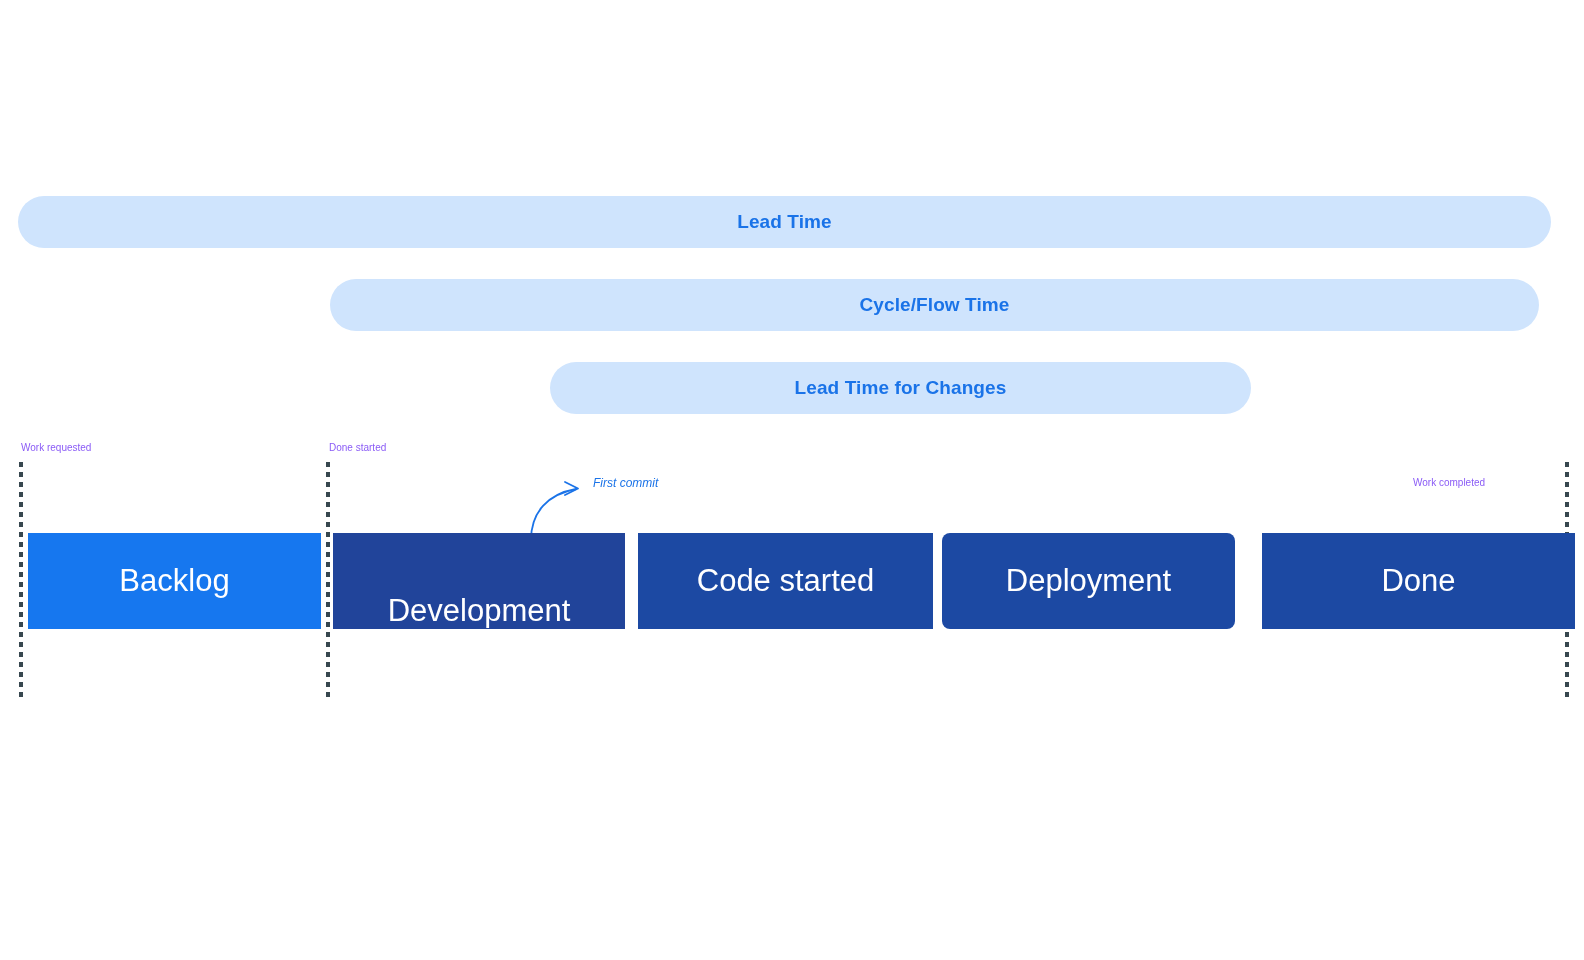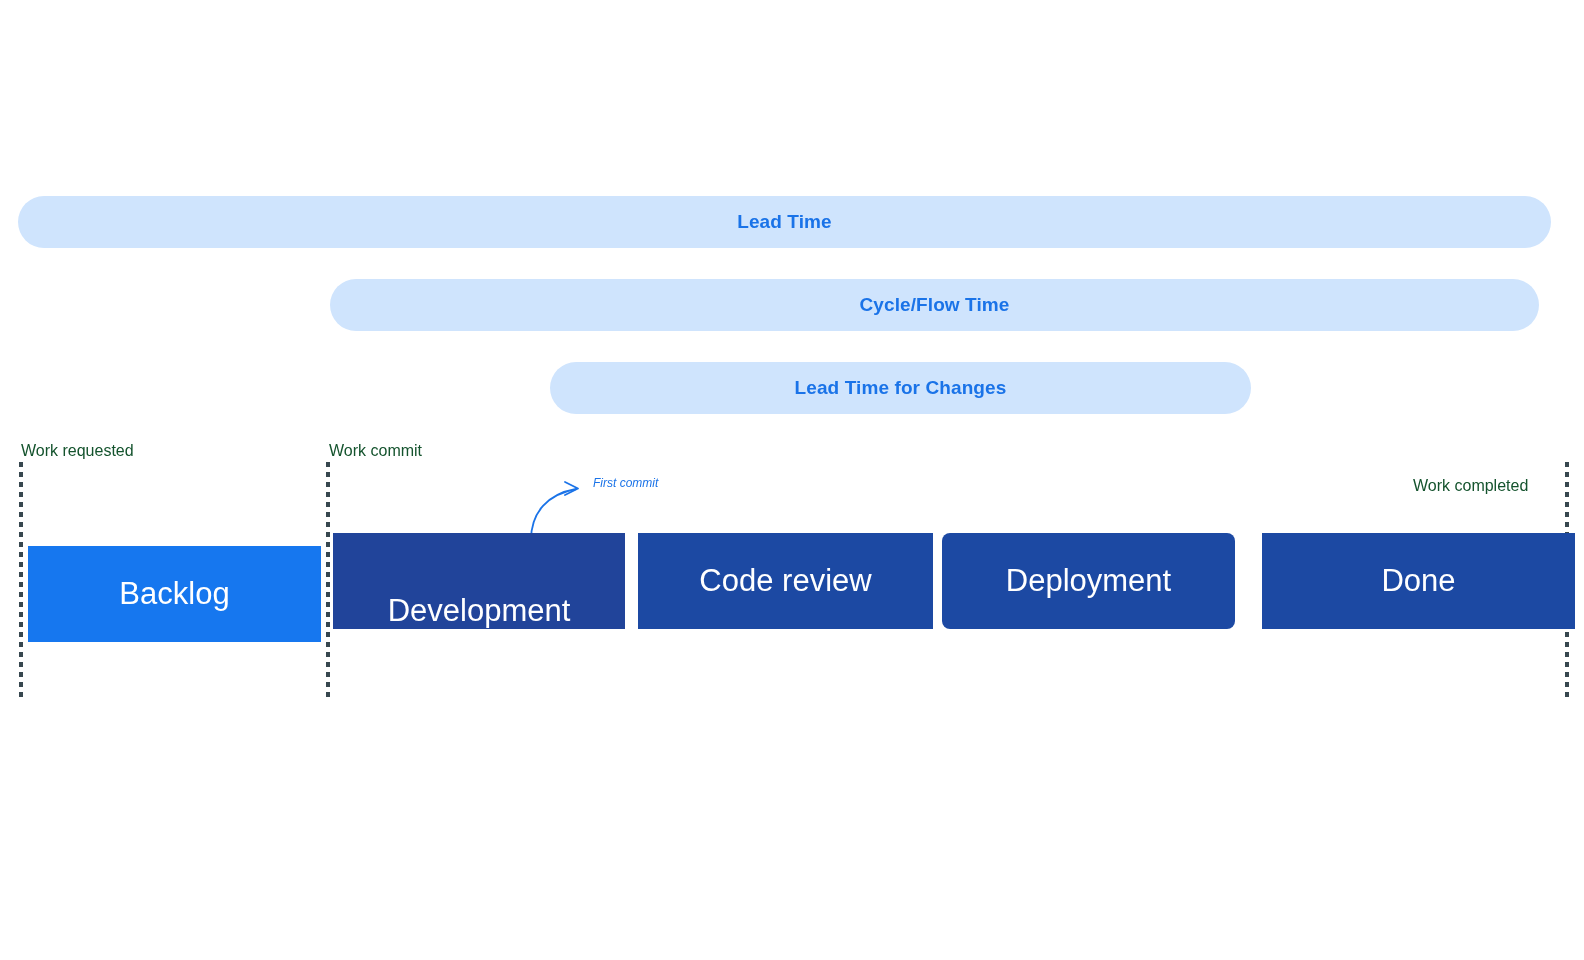--- a/index.html
+++ b/index.html
@@ -52,22 +52,22 @@
     background-image: linear-gradient(to bottom, #37474f 0px, #37474f 5px, rgba(0,0,0,0) 5px, rgba(0,0,0,0) 10px);
     background-size: 4px 10px;
     background-repeat: repeat-y;
   }
   #marker-work-requested { left: 19px;   }
   #marker-work-started   { left: 326px;  }
   #marker-work-completed { left: 1565px; }
 
   .marker-label {
     position: absolute;
-    font-size: 16px;
-    color: #14532d;
+    font-size: 10px;
+    color: #8b5cf6;
     white-space: nowrap;
     top: 442px;
   }
   #label-work-requested { left: 21px;  }
   #label-work-started   { left: 329px; }
   #label-work-completed { left: 1413px; top: 435px; margin-top: 42px; }
 
   
   #stages {
     position: absolute;
@@ -84,21 +84,21 @@
     align-items: center;
     justify-content: center;
     box-sizing: border-box;
   }
   .stage-label {
     font-size: 31px;
     color: #ffffff;
     white-space: nowrap;
     font-weight: normal;
   }
-  #stage-backlog     { left: 0px;    width: 293px; background: #1677ef; margin-top: 13px; }
+  #stage-backlog     { left: 0px;    width: 293px; background: #1677ef; }
   #stage-development { left: 305px;  width: 292px; background: #21449a; align-items: flex-end; }
   #stage-code-review { left: 610px;  width: 295px; background: #1c49a3; }
   #stage-deployment  { left: 914px;  width: 293px; background: #1c49a3; border-radius: 8px; }
   #stage-done        { left: 1234px; width: 313px; background: #1c49a3; }
 
   
   #first-commit-annotation {
     position: absolute;
     left: 518px;
     top: 466px;
@@ -135,40 +135,40 @@
 
   <div class="pill" id="pill-lead-changes">
     <span class="pill-label">Lead Time for Changes</span>
   </div>
 
   <div class="marker-line" id="marker-work-requested"></div>
   <div class="marker-line" id="marker-work-started"></div>
   <div class="marker-line" id="marker-work-completed"></div>
 
   <div class="marker-label" id="label-work-requested">Work requested</div>
-  <div class="marker-label" id="label-work-started">Work commit</div>
+  <div class="marker-label" id="label-work-started">Done started</div>
   <div class="marker-label" id="label-work-completed">Work completed</div>
 
   <div id="first-commit-annotation">
     <svg id="first-commit-arrow" width="240" height="80" viewBox="0 0 240 80">
       <path d="M 13 74 C 13 46, 30 28, 58 23" fill="none" stroke="#1a73e8" stroke-width="1.8" stroke-linecap="round"></path>
       <path d="M 47 16 L 60 22.5 L 47 29" fill="none" stroke="#1a73e8" stroke-width="1.8" stroke-linecap="round" stroke-linejoin="round"></path>
     </svg>
     <div id="label-first-commit">First commit</div>
   </div>
 
   <div id="stages">
     <div class="stage" id="stage-backlog">
       <span class="stage-label">Backlog</span>
     </div>
     <div class="stage" id="stage-development">
       <span class="stage-label">Development</span>
     </div>
     <div class="stage" id="stage-code-review">
-      <span class="stage-label">Code review</span>
+      <span class="stage-label">Code started</span>
     </div>
     <div class="stage" id="stage-deployment">
       <span class="stage-label">Deployment</span>
     </div>
     <div class="stage" id="stage-done">
       <span class="stage-label">Done</span>
     </div>
   </div>
 
 </div>

